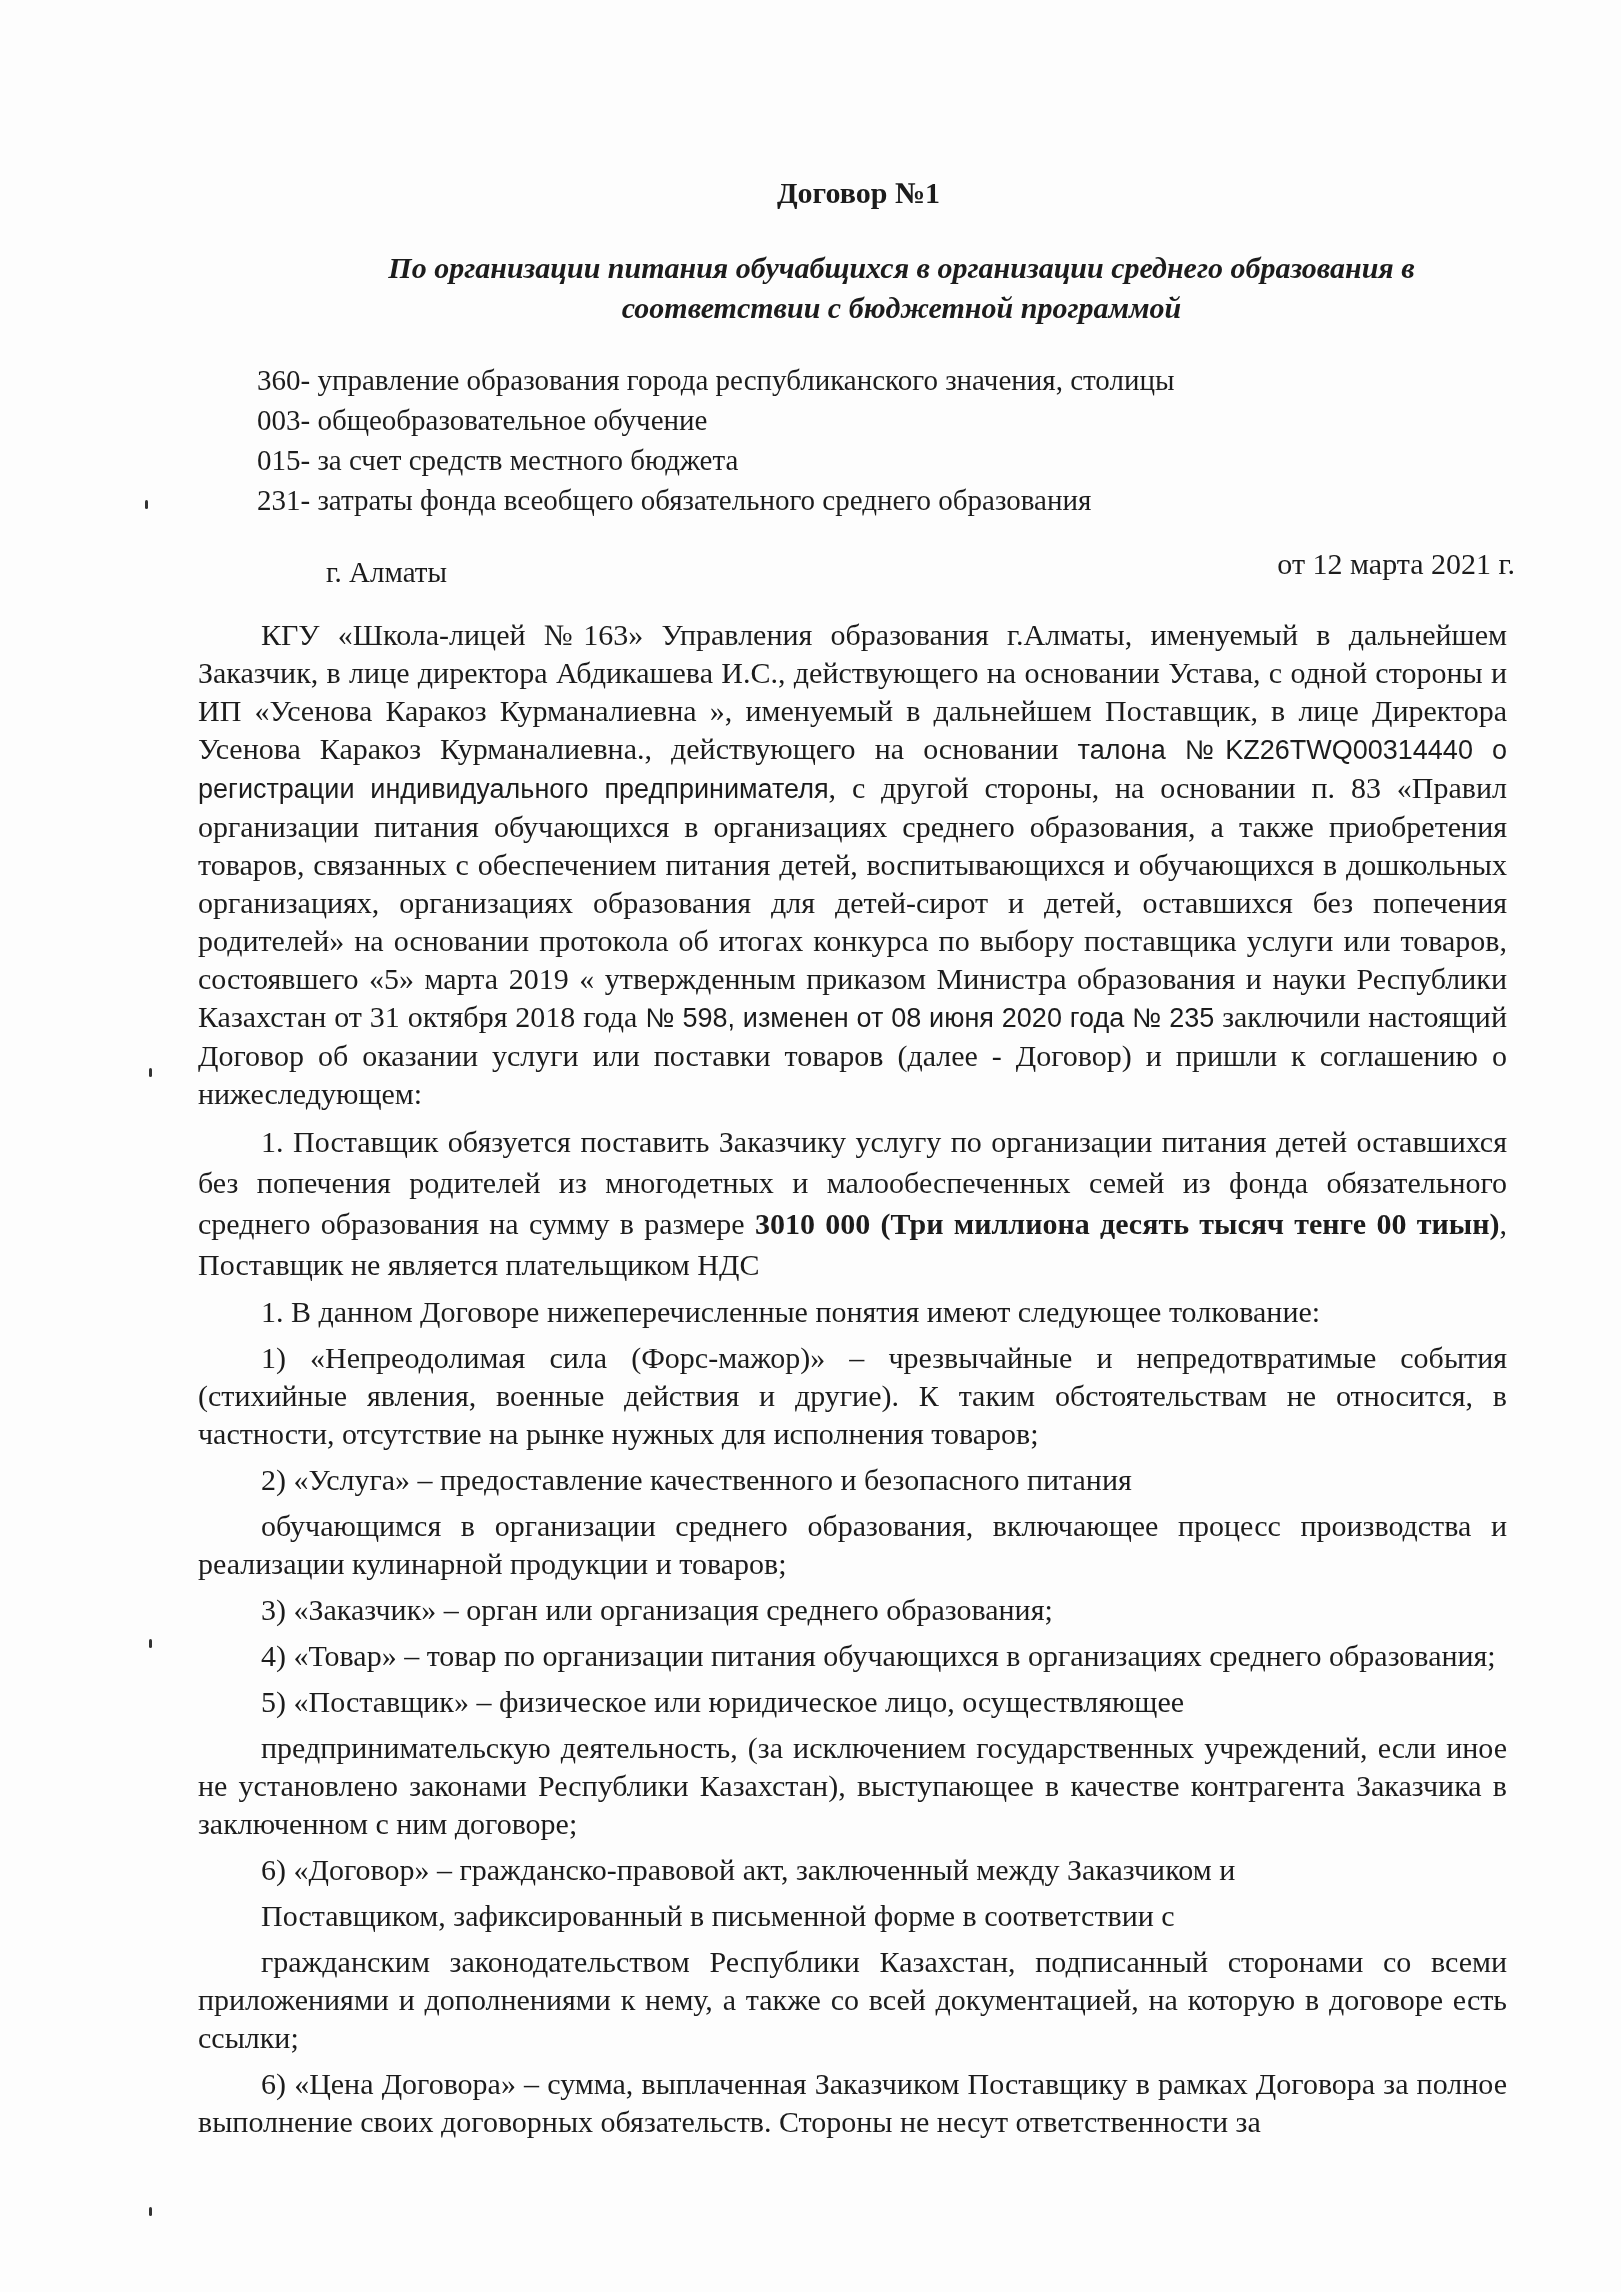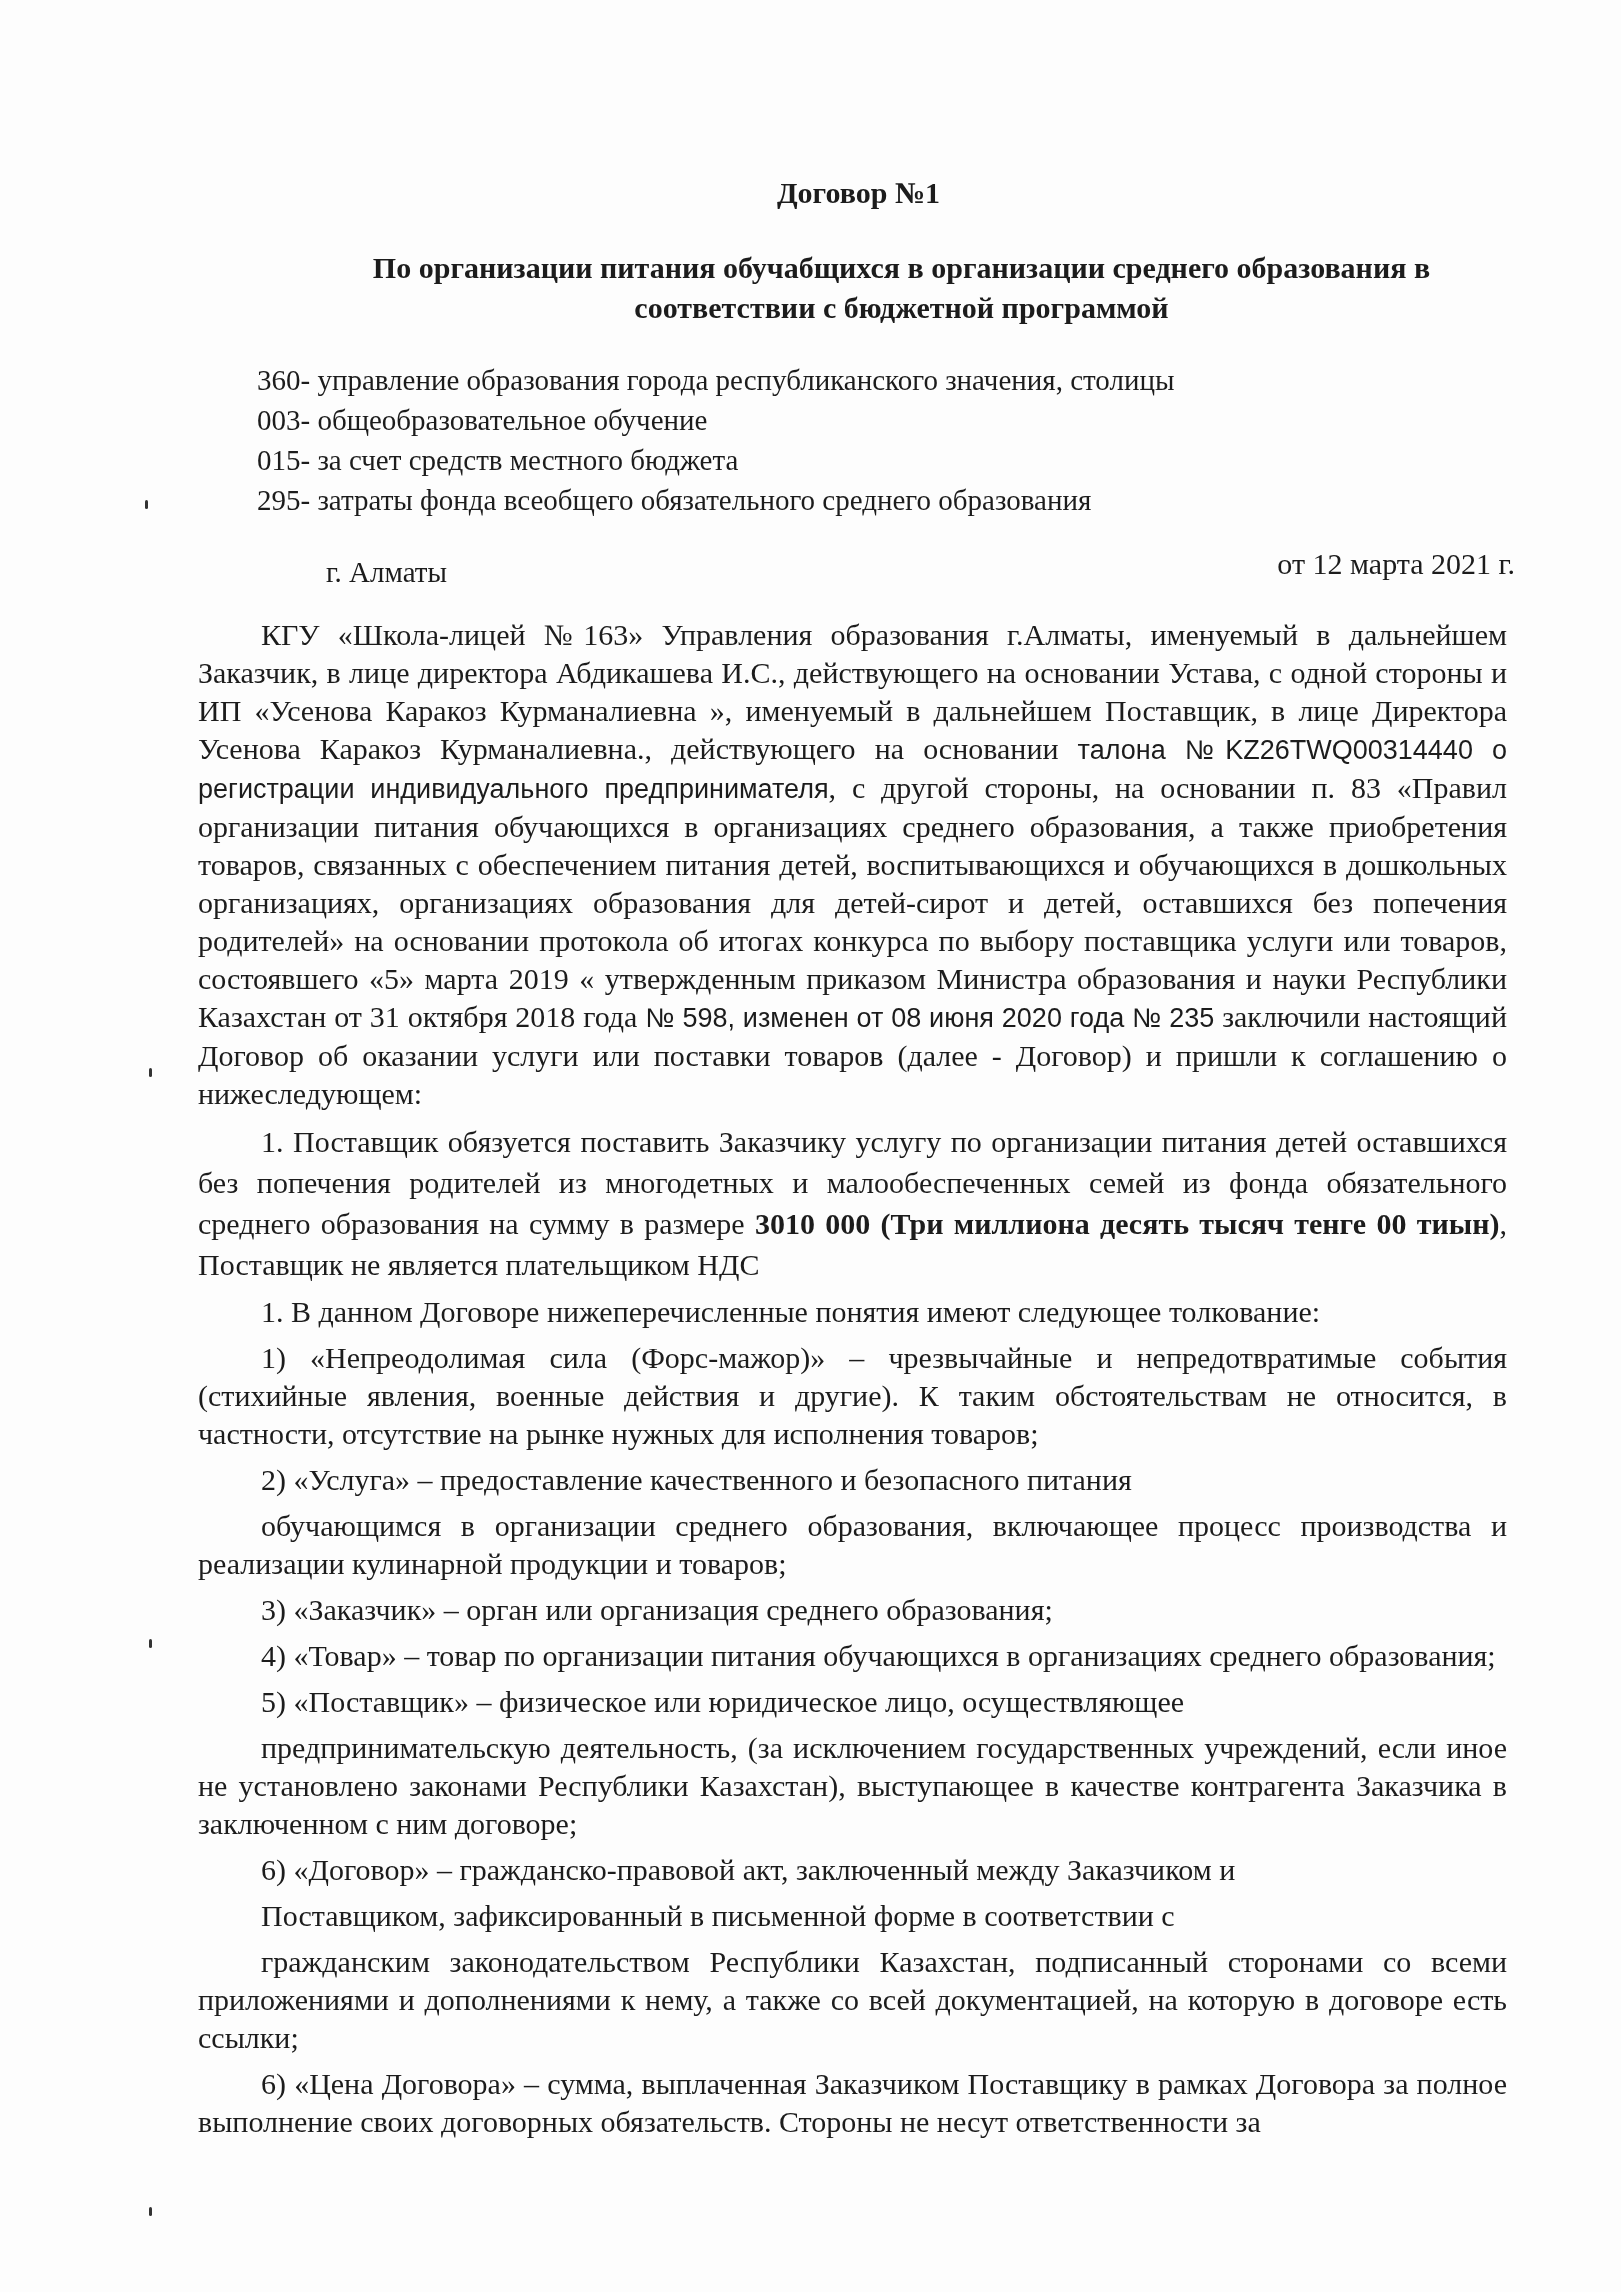--- a/index.html
+++ b/index.html
@@ -4,21 +4,21 @@
 <style>
   html, body { margin:0; padding:0; }
   body {
     width:1621px; height:2293px; background:#fdfdfd; position:relative; overflow:hidden;
     font-family:"Liberation Serif","DejaVu Serif",serif; color:#1c1c1c;
   }
   .page { position:absolute; left:0; top:0; width:1621px; height:2293px; }
   .title { position:absolute; left:0; width:1621px; top:176px; text-align:center;
     font-weight:bold; font-size:30px;padding-left:48px; }
   .subtitle { position:absolute; left:294px; width:1215px; top:248px; text-align:center;
-    font-weight:bold; font-size:30px; line-height:40px; }
+    font-weight:bold; font-size:30px; line-height:40px;font-style:italic; }
   .codes { position:absolute; left:257px; top:360px; font-size:29px; line-height:40px; }
   .codes div { white-space:nowrap; }
   .city { position:absolute; left:326px; top:556px; font-size:29px; }
   .date { position:absolute; right:106px; top:547px; font-size:30px; }
   .body { position:absolute; left:190px; width:1325px; top:608px; font-size:30px;
     line-height:38px; text-align:justify; }
   .body p { margin:8px; }
   .ind { text-indent:63px; }
   .sans { font-family:"Liberation Sans","DejaVu Sans",sans-serif; font-size:27px; }
   .b { font-weight:bold; }
@@ -29,21 +29,21 @@
 <body>
 
 <div class="page">
   <div class="title">Договор №1</div>
   <div class="subtitle">По организации питания обучабщихся в организации среднего образования в соответствии с бюджетной программой</div>
 
   <div class="codes">
     <div>360- управление образования города республиканского значения, столицы</div>
     <div>003- общеобразовательное обучение</div>
     <div>015- за счет средств местного бюджета</div>
-    <div>295- затраты фонда всеобщего обязательного среднего образования</div>
+    <div>231- затраты фонда всеобщего обязательного среднего образования</div>
   </div>
 
   <div class="city">г. Алматы</div>
   <div class="date">от 12 марта 2021 г.</div>
 
   <div class="body">
     <p class="ind"><span>КГУ «Школа-лицей №163» Управления образования г.Алматы, именуемый в дальнейшем Заказчик, в лице директора Абдикашева И.С., действующего на основании Устава, с одной стороны и ИП «Усенова Каракоз Курманалиевна », именуемый  в дальнейшем Поставщик, в лице Директора Усенова Каракоз Курманалиевна., действующего на основании </span><span class="sans">талона №KZ26TWQ00314440 о регистрации индивидуального предпринимателя</span><span>, с другой стороны, на основании п. 83 «Правил организации питания обучающихся в организациях среднего образования, а также приобретения товаров, связанных с обеспечением питания детей, воспитывающихся и обучающихся в дошкольных организациях, организациях образования для детей-сирот и детей, оставшихся без попечения родителей» на основании протокола об итогах конкурса по выбору поставщика услуги или товаров, состоявшего «5» марта 2019 « утвержденным приказом Министра образования и науки Республики Казахстан от 31 октября 2018 года </span><span class="sans">№ 598, изменен от 08 июня 2020 года № 235</span><span>  заключили настоящий Договор об оказании услуги или поставки товаров (далее - Договор) и пришли к соглашению о нижеследующем:</span></p>
 
     <p class="ind" style="line-height:41px;"><span>1. Поставщик обязуется поставить Заказчику услугу по организации питания детей оставшихся без попечения родителей из многодетных и малообеспеченных семей из фонда обязательного среднего образования на сумму в размере </span><span class="b">3010 000 (Три миллиона десять тысяч тенге 00 тиын)</span><span>, Поставщик не является плательщиком  НДС</span></p>
 

